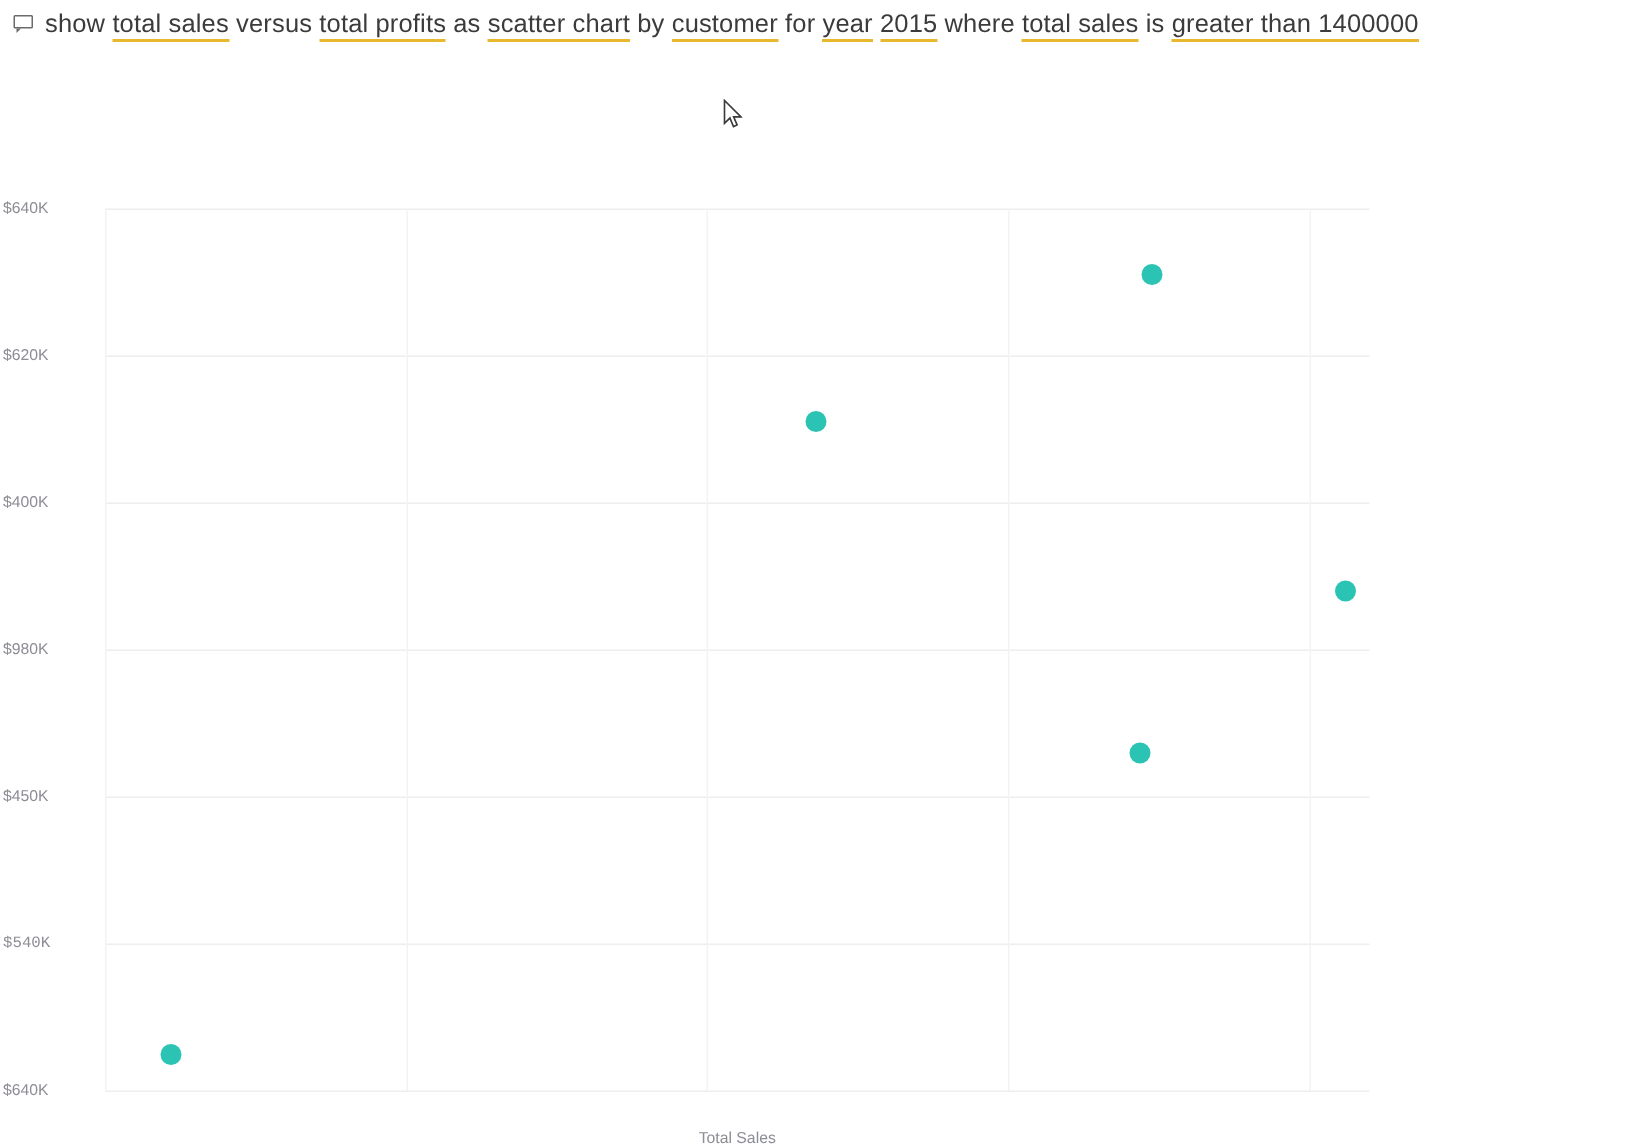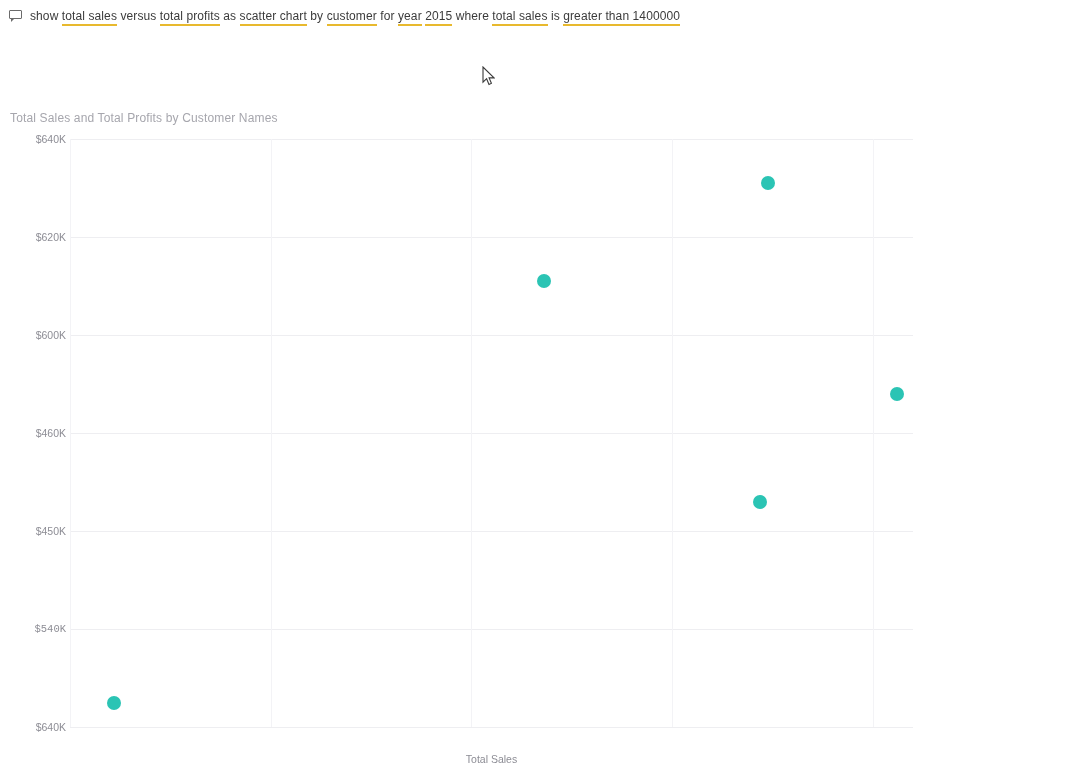--- a/index.html
+++ b/index.html
@@ -49,21 +49,21 @@
   #chat-icon .tail {
     position: absolute;
     left: 2px;
     top: 9px;
     width: 0;
     height: 0;
     border-left: 3px solid #6b6b6b;
     border-bottom: 3px solid transparent;
   }
   #query-text {
-    font-size: 12px;
+    font-size: 17px;
     line-height: 20px;
     color: #3b3b3b;
     white-space: nowrap;
     letter-spacing: 0.1px;
   }
   #query-text .tok {
     display: inline;
   }
   #query-text .hl {
     border-bottom: 2px solid #e8b92e;
@@ -121,21 +121,21 @@
     height: 14px;
     margin-left: -7px;
     margin-top: -7px;
     border-radius: 50%;
     background: #2bc4b4;
   }
   .ytick-wrap {
     position: absolute;
     left: 0;
     width: 64px;
-    text-align: right;
+    text-align: left;
     font-size: 10.5px;
     color: #8d8d95;
     white-space: nowrap;
     transform: translateY(-50%);
   }
   #x-axis-title {
     position: absolute;
     left: 0;
     top: 649px;
     width: 983px;
@@ -161,32 +161,31 @@
 <div id="query-bar">
   <span id="chat-icon">
     <span class="bubble"></span>
     <span class="tail"></span>
   </span>
   <span id="query-text"><span class="tok">show</span><span class="sp">&nbsp;</span><span class="tok hl">total sales</span><span class="sp">&nbsp;</span><span class="tok">versus</span><span class="sp">&nbsp;</span><span class="tok hl">total profits</span><span class="sp">&nbsp;</span><span class="tok">as</span><span class="sp">&nbsp;</span><span class="tok hl">scatter chart</span><span class="sp">&nbsp;</span><span class="tok">by</span><span class="sp">&nbsp;</span><span class="tok hl">customer</span><span class="sp">&nbsp;</span><span class="tok">for</span><span class="sp">&nbsp;</span><span class="tok hl">year</span><span class="sp">&nbsp;</span><span class="tok hl">2015</span><span class="sp">&nbsp;</span><span class="tok">where</span><span class="sp">&nbsp;</span><span class="tok hl">total sales</span><span class="sp">&nbsp;</span><span class="tok">is</span><span class="sp">&nbsp;</span><span class="tok hl">greater than 1400000</span></span>
 </div>
 
 <div id="visual">
 
-  <div id="visual-title">Total Sales and Total Profits by Customer Names</div>
 
   <div id="plot-area">
 
   <div class="gridline-h" style="top: 0px;"></div>
       <div class="ytick-wrap" style="left: -68px; top: 0px;">$640K</div>
       <div class="gridline-h" style="top: 98px;"></div>
       <div class="ytick-wrap" style="left: -68px; top: 98px;">$620K</div>
       <div class="gridline-h" style="top: 196px;"></div>
-      <div class="ytick-wrap" style="left: -68px; top: 196px;">$600K</div>
+      <div class="ytick-wrap" style="left: -68px; top: 196px;">$400K</div>
       <div class="gridline-h" style="top: 294px;"></div>
-      <div class="ytick-wrap" style="left: -68px; top: 294px;">$460K</div>
+      <div class="ytick-wrap" style="left: -68px; top: 294px;">$980K</div>
       <div class="gridline-h" style="top: 392px;"></div>
       <div class="ytick-wrap" style="left: -68px; top: 392px;">$450K</div>
       <div class="gridline-h" style="top: 490px;"></div>
       <div class="ytick-wrap" style="left: -68px; top: 490px; font-family: Liberation Mono, monospace;">$540K</div>
       <div class="gridline-h" style="top: 588px;"></div>
       <div class="ytick-wrap" style="left: -68px; top: 588px;">$640K</div>
       <div class="gridline-v" style="left: 0px;"></div>
       <div class="gridline-v" style="left: 201px;"></div>
       <div class="gridline-v" style="left: 401px;"></div>
       <div class="gridline-v" style="left: 602px;"></div>

